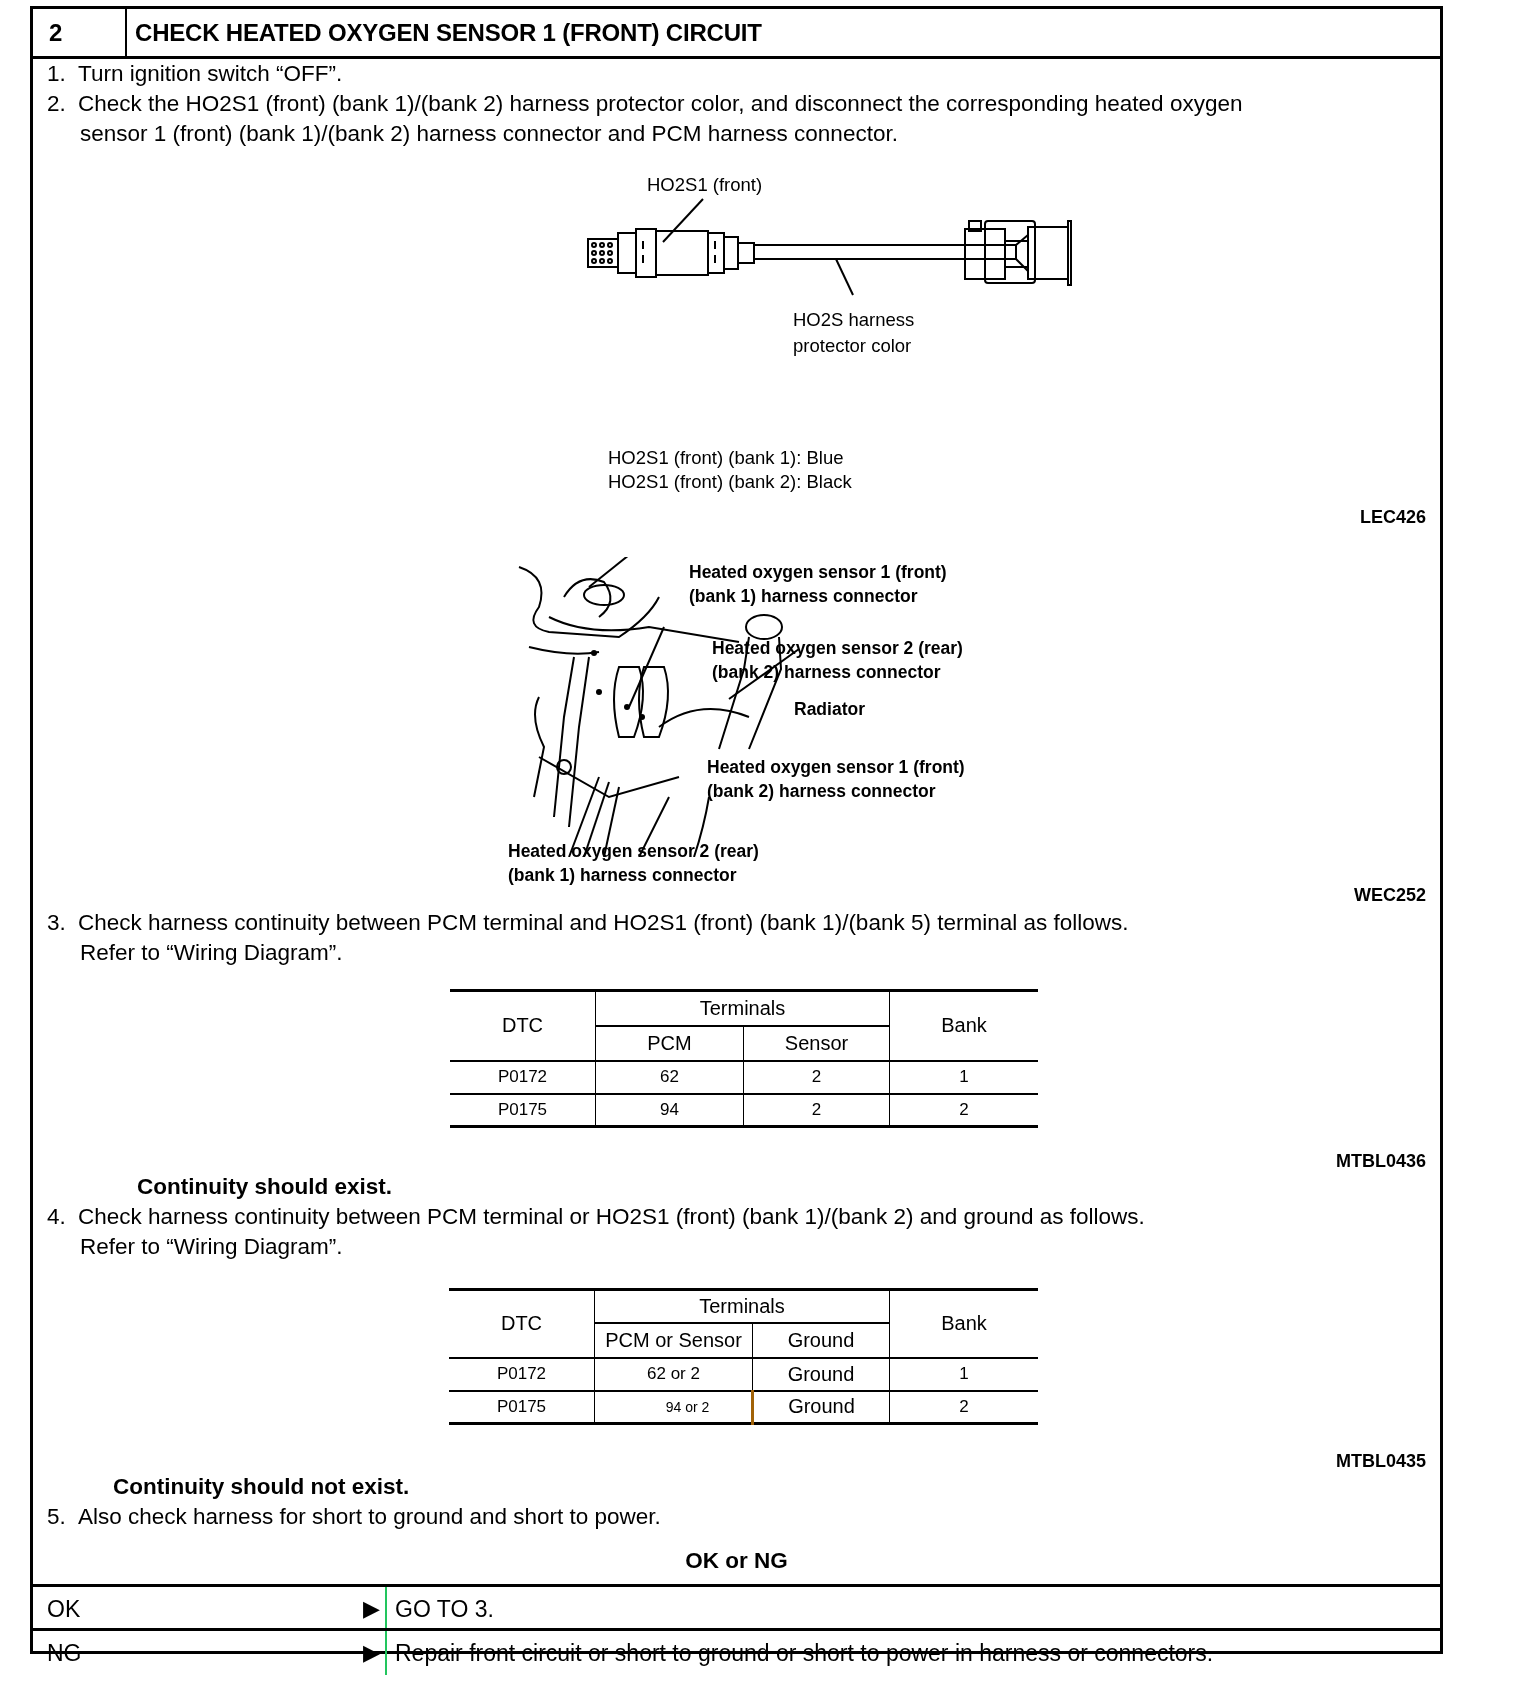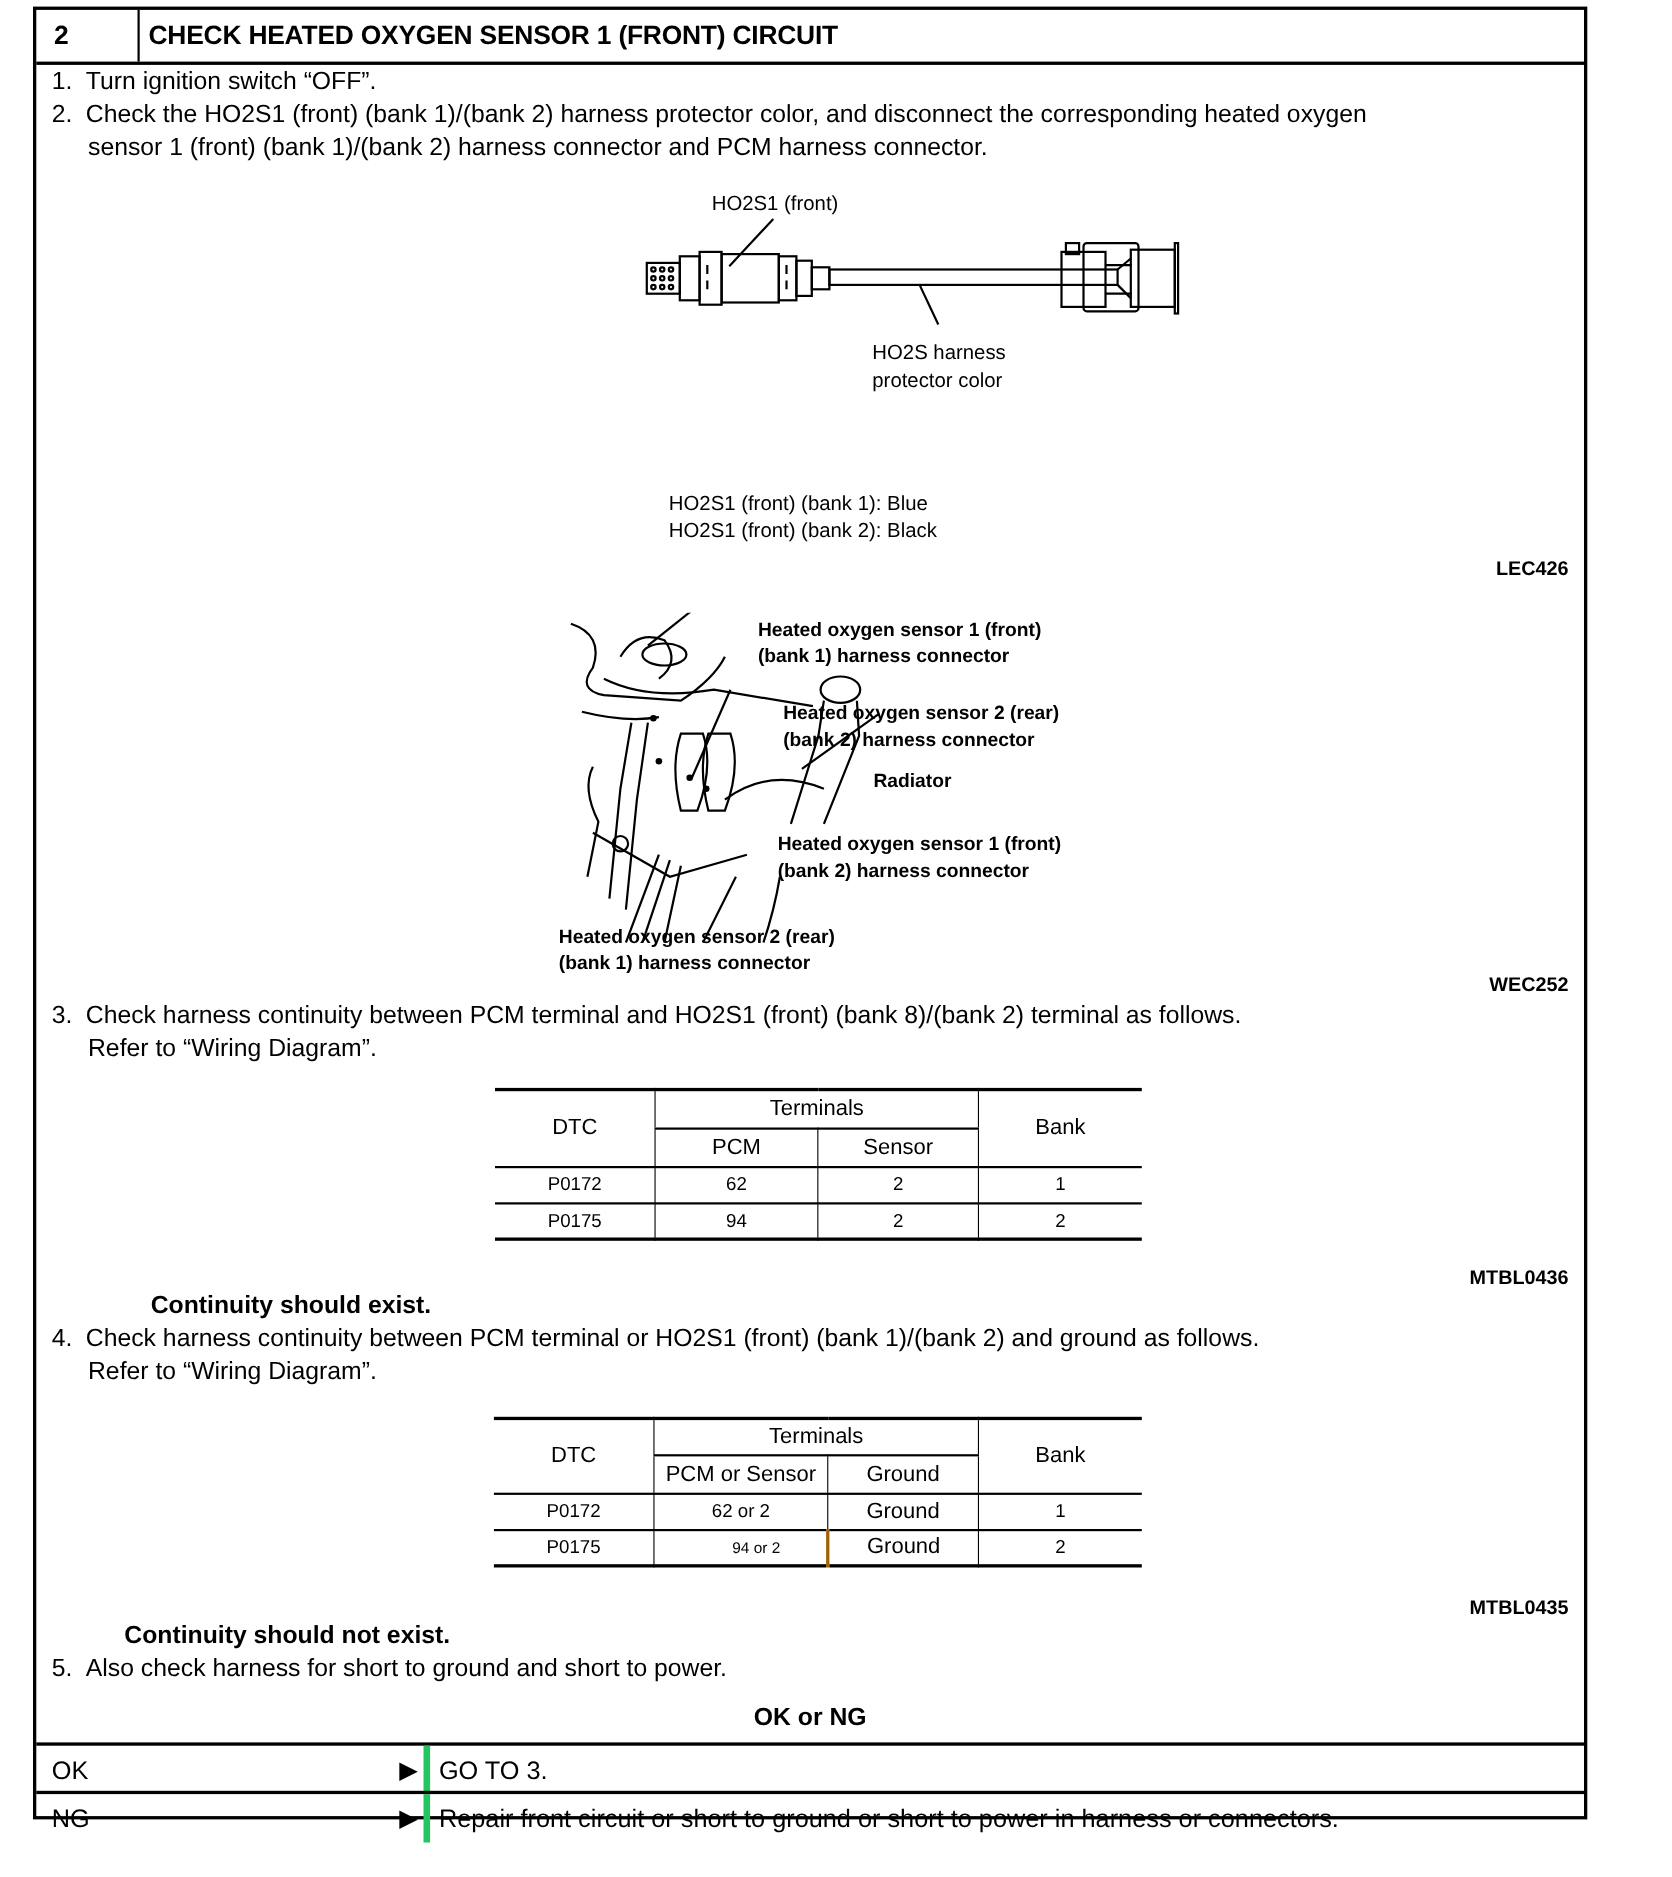--- a/index.html
+++ b/index.html
@@ -15,21 +15,21 @@
   .txt { position: absolute; font-size: 22.5px; line-height: 30px; white-space: nowrap; }
   .bold { font-weight: bold; }
   .lbl { position: absolute; font-size: 18.5px; line-height: 24px; white-space: nowrap; }
   .lblb { position: absolute; font-size: 17.5px; line-height: 24px; white-space: nowrap; font-weight: bold; }
   .code { position: absolute; font-size: 18px; font-weight: bold; white-space: nowrap; }
   table.dt { position: absolute; border-collapse: collapse; font-size: 20px; }
   table.dt td { text-align: center; padding: 0; }
   .okng { position: absolute; left: 0; right: 0; border-top: 3px solid #000; height: 44px; }
   .okng .k { position: absolute; left: 14px; top: 0; line-height: 44px; font-size: 23px; }
   .okng .arr { position: absolute; left: 330px; top: 0; line-height: 44px; font-size: 22px; }
-  .okng .v { position: absolute; left: 352px; top: 0; bottom: 0; border-left: 6px solid #22c55e;
+  .okng .v { position: absolute; left: 352px; top: 0; bottom: 0; border-left: 2px solid #22c55e;
              padding-left: 8px; line-height: 44px; font-size: 23px; white-space: nowrap; }
 </style>
 </head>
 <body>
 
 <div class="frame">
 
   <div class="hdr">
     <div class="hdr-num">2</div>
     <div class="hdr-title">CHECK HEATED OXYGEN SENSOR 1 (FRONT) CIRCUIT</div>
@@ -139,21 +139,21 @@
   <div class="lblb" style="left:679px; top:651px;">(bank 2) harness connector</div>
   <div class="lblb" style="left:761px; top:688px;">Radiator</div>
   <div class="lblb" style="left:674px; top:746px;">Heated oxygen sensor 1 (front)</div>
   <div class="lblb" style="left:674px; top:770px;">(bank 2) harness connector</div>
   <div class="lblb" style="left:475px; top:830px;">Heated oxygen sensor 2 (rear)</div>
   <div class="lblb" style="left:475px; top:854px;">(bank 1) harness connector</div>
   <div class="code" style="right:14px; top:876px;margin-left:16px;">WEC252</div>
 
   <div class="txt" style="left:14px; top:899px;">
     <span>3.</span>
-    <span style="margin-left:6px">Check harness continuity between PCM terminal and HO2S1 (front) (bank 8)/(bank 2) terminal as follows.</span>
+    <span style="margin-left:6px">Check harness continuity between PCM terminal and HO2S1 (front) (bank 1)/(bank 5) terminal as follows.</span>
   </div>
   <div class="txt" style="left:47px; top:929px;">Refer to “Wiring Diagram”.</div>
 
   <table class="dt" style="left:417px; top:980px; width:588px;">
     <tbody>
         <tr style="height:35px; border-top:3px solid #000;">
       <td rowspan="2" style="width:145px; border-right:1px solid #000;">DTC</td>
       <td colspan="2" style="border-bottom:2px solid #000; border-right:1px solid #000;">Terminals</td>
       <td rowspan="2" style="width:148px;">Bank</td>
     </tr>

